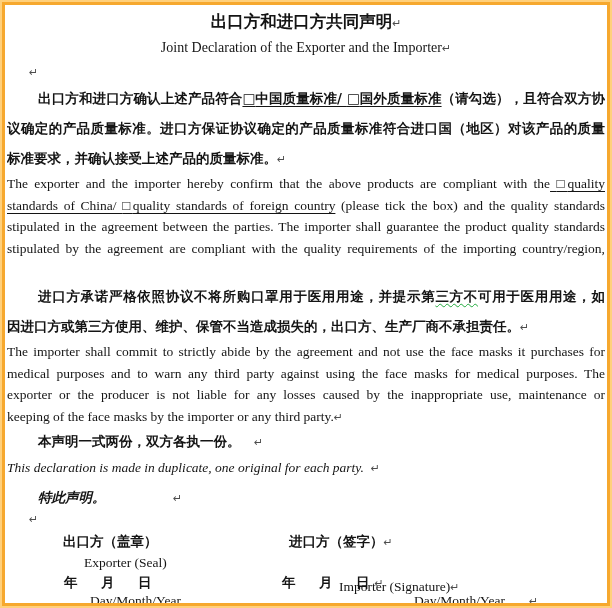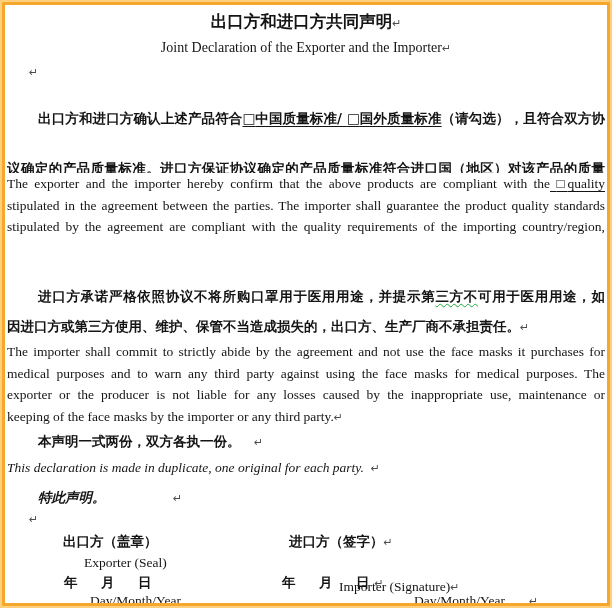--- a/index.html
+++ b/index.html
@@ -34,21 +34,21 @@
   .line.jl{text-align:justify;text-align-last:justify;}
   .line.indent{text-indent:31px;}
   .line.center{text-align:center;text-align-last:center;}
   .u{text-decoration:underline;text-underline-offset:3px;text-decoration-thickness:1.2px;}
   .wavy{text-decoration:underline wavy var(--wavy);text-decoration-thickness:1px;text-underline-offset:2px;text-decoration-skip-ink:none;}
   .mark{color:var(--mark);font-family:"DejaVu Sans",sans-serif;font-weight:normal;font-size:11px;}
   
   .h-title{height:27px;} .h-title .line{line-height:27px;font-size:16.5px;}
   .h-sub{height:26px;}   .h-sub .line{line-height:26px;font-size:14px;}
   .h-gap1{height:22px;padding-left:22px;} .h-gap1 .line{line-height:22px;}
-  .h-cn1{height:90px;}   .h-cn1 .line{line-height:30px;margin-top:20px;}
+  .h-cn1{height:90px;}   .h-cn1 .line{line-height:30px;}
   .h-en1{height:108px;}  .h-en1 .line{line-height:21.6px;}
   .h-cn2{height:60px;}   .h-cn2 .line{line-height:30px;}
   .h-en2{height:86px;}   .h-en2 .line{line-height:21.6px;}
   .h-dupcn{height:28px;} .h-dupcn .line{line-height:28px;}
   .h-dupen{height:26px;font-style:italic;} .h-dupen .line{line-height:26px;}
   .h-hereby{height:28px;}.h-hereby .line{line-height:32px;font-style:italic;}
   .h-gap2{height:20px;padding-left:22px;} .h-gap2 .line{line-height:20px;}
   
   .sig-row{position:relative;}
   .sig-row .cell{position:absolute;top:0;white-space:pre;}
@@ -79,20 +79,21 @@
         <div class="line"><span class="mark">↵</span></div>
       </div>
 
     <div class="blk cn h-cn1">
         <div class="line jl indent"><span>出口方和进口方确认上述产品符合</span><span class="u">□</span><span class="u">中国质量标准/ </span><span class="u">□</span><span class="u">国外质量标准</span><span>（请勾选），且符合双方协</span></div>
         <div class="line jl"><span>议确定的产品质量标准。进口方保证协议确定的产品质量标准符合进口国（地区）对该产品的质量</span></div>
         <div class="line"><span>标准要求，并确认接受上述产品的质量标准。</span><span class="mark">↵</span></div>
       </div>
     <div class="blk en h-en1">
         <div class="line jl"><span>The exporter and the importer hereby confirm that the above products are compliant with the</span><span class="u"> </span><span class="u">□</span><span class="u">quality</span></div>
+        <div class="line jl"><span class="u">standards of China/ </span><span class="u">□</span><span class="u">quality standards of foreign country</span><span> (please tick the box) and the quality standards</span></div>
         <div class="line jl"><span>stipulated in the agreement between the parties. The importer shall guarantee the product quality standards</span></div>
         <div class="line jl"><span>stipulated by the agreement are compliant with the quality requirements of the importing country/region,</span></div>
       </div>
 
     <div class="blk cn h-cn2">
         <div class="line jl indent"><span>进口方承诺严格依照协议不将所购口罩用于医用用途，并提示第</span><span class="wavy">三方不</span><span>可用于医用用途，如</span></div>
         <div class="line"><span>因进口方或第三方使用、维护、保管不当造成损失的，出口方、生产厂商不承担责任。</span><span class="mark">↵</span></div>
       </div>
     <div class="blk en h-en2">
         <div class="line jl"><span>The importer shall commit to strictly abide by the agreement and not use the face masks it purchases for</span></div>

